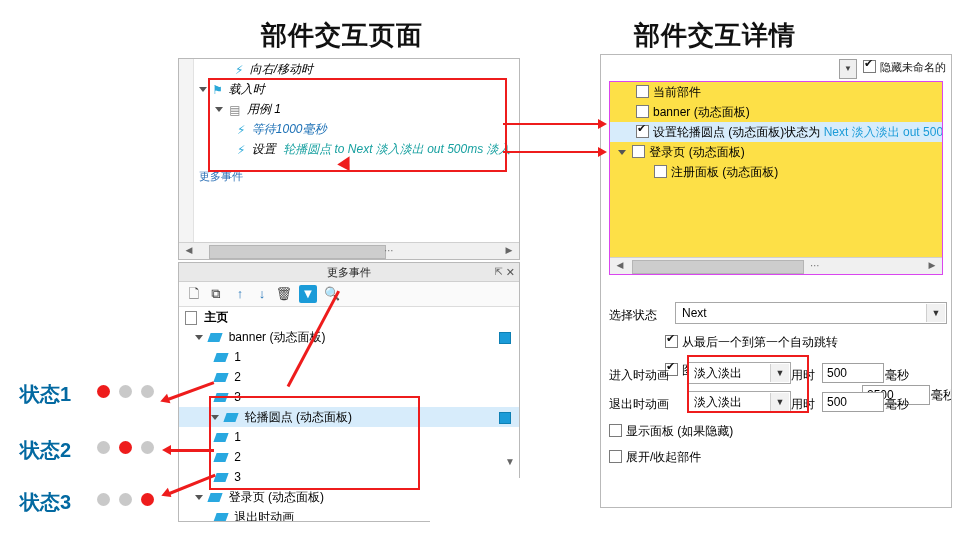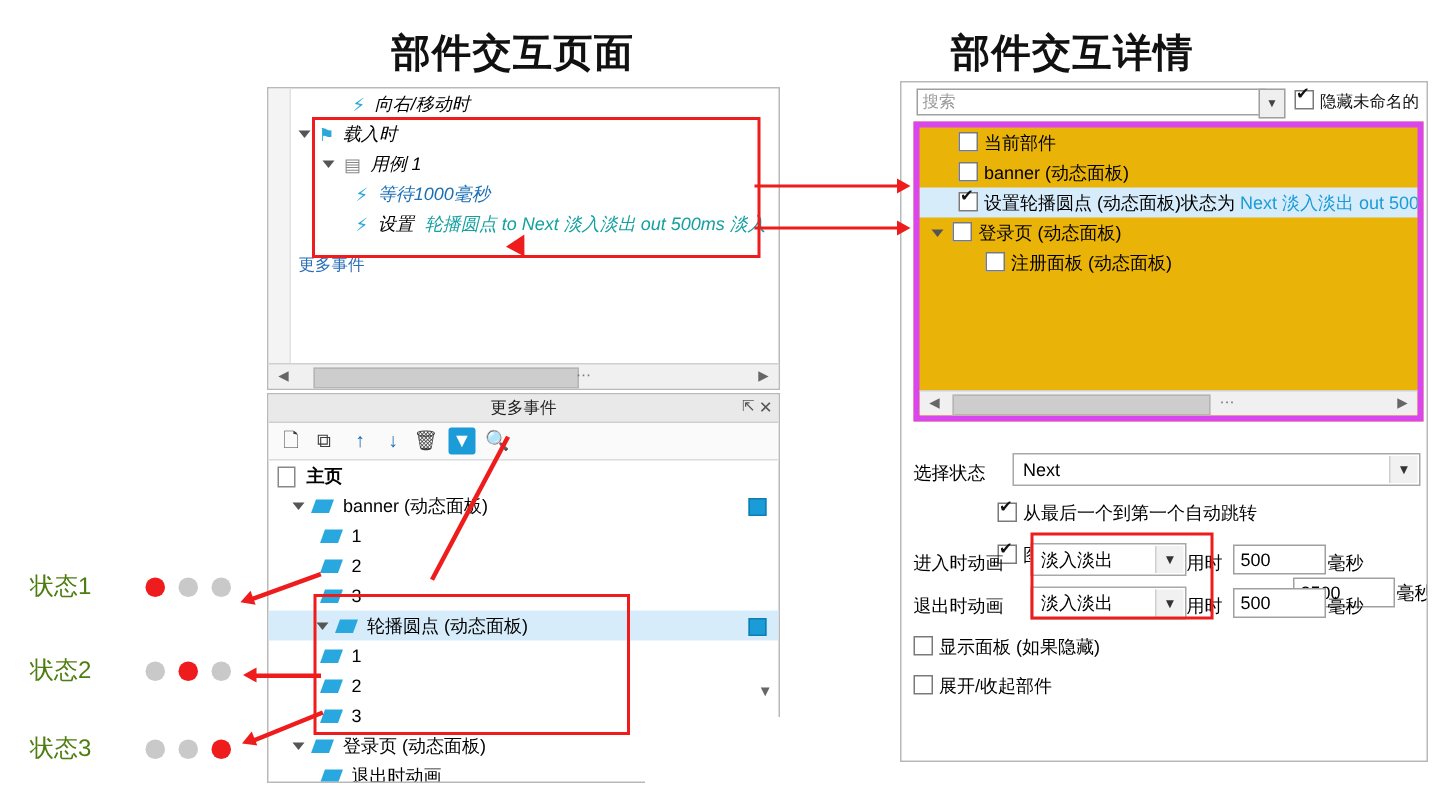--- a/index.html
+++ b/index.html
@@ -110,21 +110,21 @@
     text-align:center;line-height:17px;font-size:8px;color:#444;
   }
   #rp-hidecheck{position:absolute;left:262px;top:5px;font-size:11px;color:#111;}
   .cb{
     display:inline-block;width:11px;height:11px;border:1px solid #7a7a7a;background:#fff;vertical-align:-2px;margin-right:4px;position:relative;
   }
   .cb.checked::after{
     content:"✔";position:absolute;left:0px;top:-4px;font-size:11px;color:#111;line-height:13px;
   }
   #rp-tree{
-    position:absolute;left:8px;top:26px;width:332px;height:192px;border:4px solid #d946ef;background:#eab308;overflow:hidden;
+    position:absolute;left:8px;top:26px;width:332px;height:192px;border:1px solid #d946ef;background:#fde047;overflow:hidden;
   }
   #rp-tree .row{height:20px;line-height:20px;white-space:nowrap;padding-left:6px;}
   #rp-tree .row.sel{background:#d7ecfb;}
   #rp-tree .hscroll{background:#f0f0f0;}
   .sel-text{color:#1b9bd8;}
   #rp-statelabel{position:absolute;left:8px;top:252px;font-size:12px;}
   #rp-statesel{
     position:absolute;left:74px;top:247px;width:264px;height:20px;border:1px solid #a8a8a8;background:#fff;
     line-height:20px;padding-left:6px;font-size:12px;
   }
@@ -152,21 +152,21 @@
 
   
   .redbox{border:2px solid #ee1c1c;position:absolute;pointer-events:none;}
   .redline{position:absolute;background:#ee1c1c;height:2px;transform-origin:0 50%;}
   .arrowhead{
     position:absolute;width:0;height:0;border-left:9px solid #ee1c1c;
     border-top:5px solid transparent;border-bottom:5px solid transparent;
   }
 
   
-  .state-label{font-size:16px;font-weight:normal;color:#4d7c0f;position:absolute;}
+  .state-label{font-size:20px;font-weight:bold;color:#0369a1;position:absolute;}
   .dot{position:absolute;width:13px;height:13px;border-radius:50%;}
   .dot.off{background:#c9c9c9;}
   .dot.on{background:#ee1c1c;}
 
   
   .mask{position:absolute;background:#fff;}
 </style>
 </head>
 <body>
 
@@ -283,21 +283,20 @@
       <span class="panel-ico"></span>
       <span>退出时动画</span>
     </div>
   </div>
 </div>
 
 <div class="mask abs" style="left:0;top:262px;width:178px;height:279px;"></div>
 <div class="mask abs" style="left:430px;top:478px;width:90px;height:63px;"></div>
 
 <div id="right-panel" class="abs">
-  <div id="rp-search">搜索</div>
   <div id="rp-search-btn">▼</div>
   <div id="rp-hidecheck">
     <span class="cb checked"></span><span>隐藏未命名的</span>
   </div>
 
   <div id="rp-tree">
     <div class="row" style="padding-left:26px;">
       <span class="cb"></span><span>当前部件</span>
     </div>
     <div class="row" style="padding-left:26px;">

